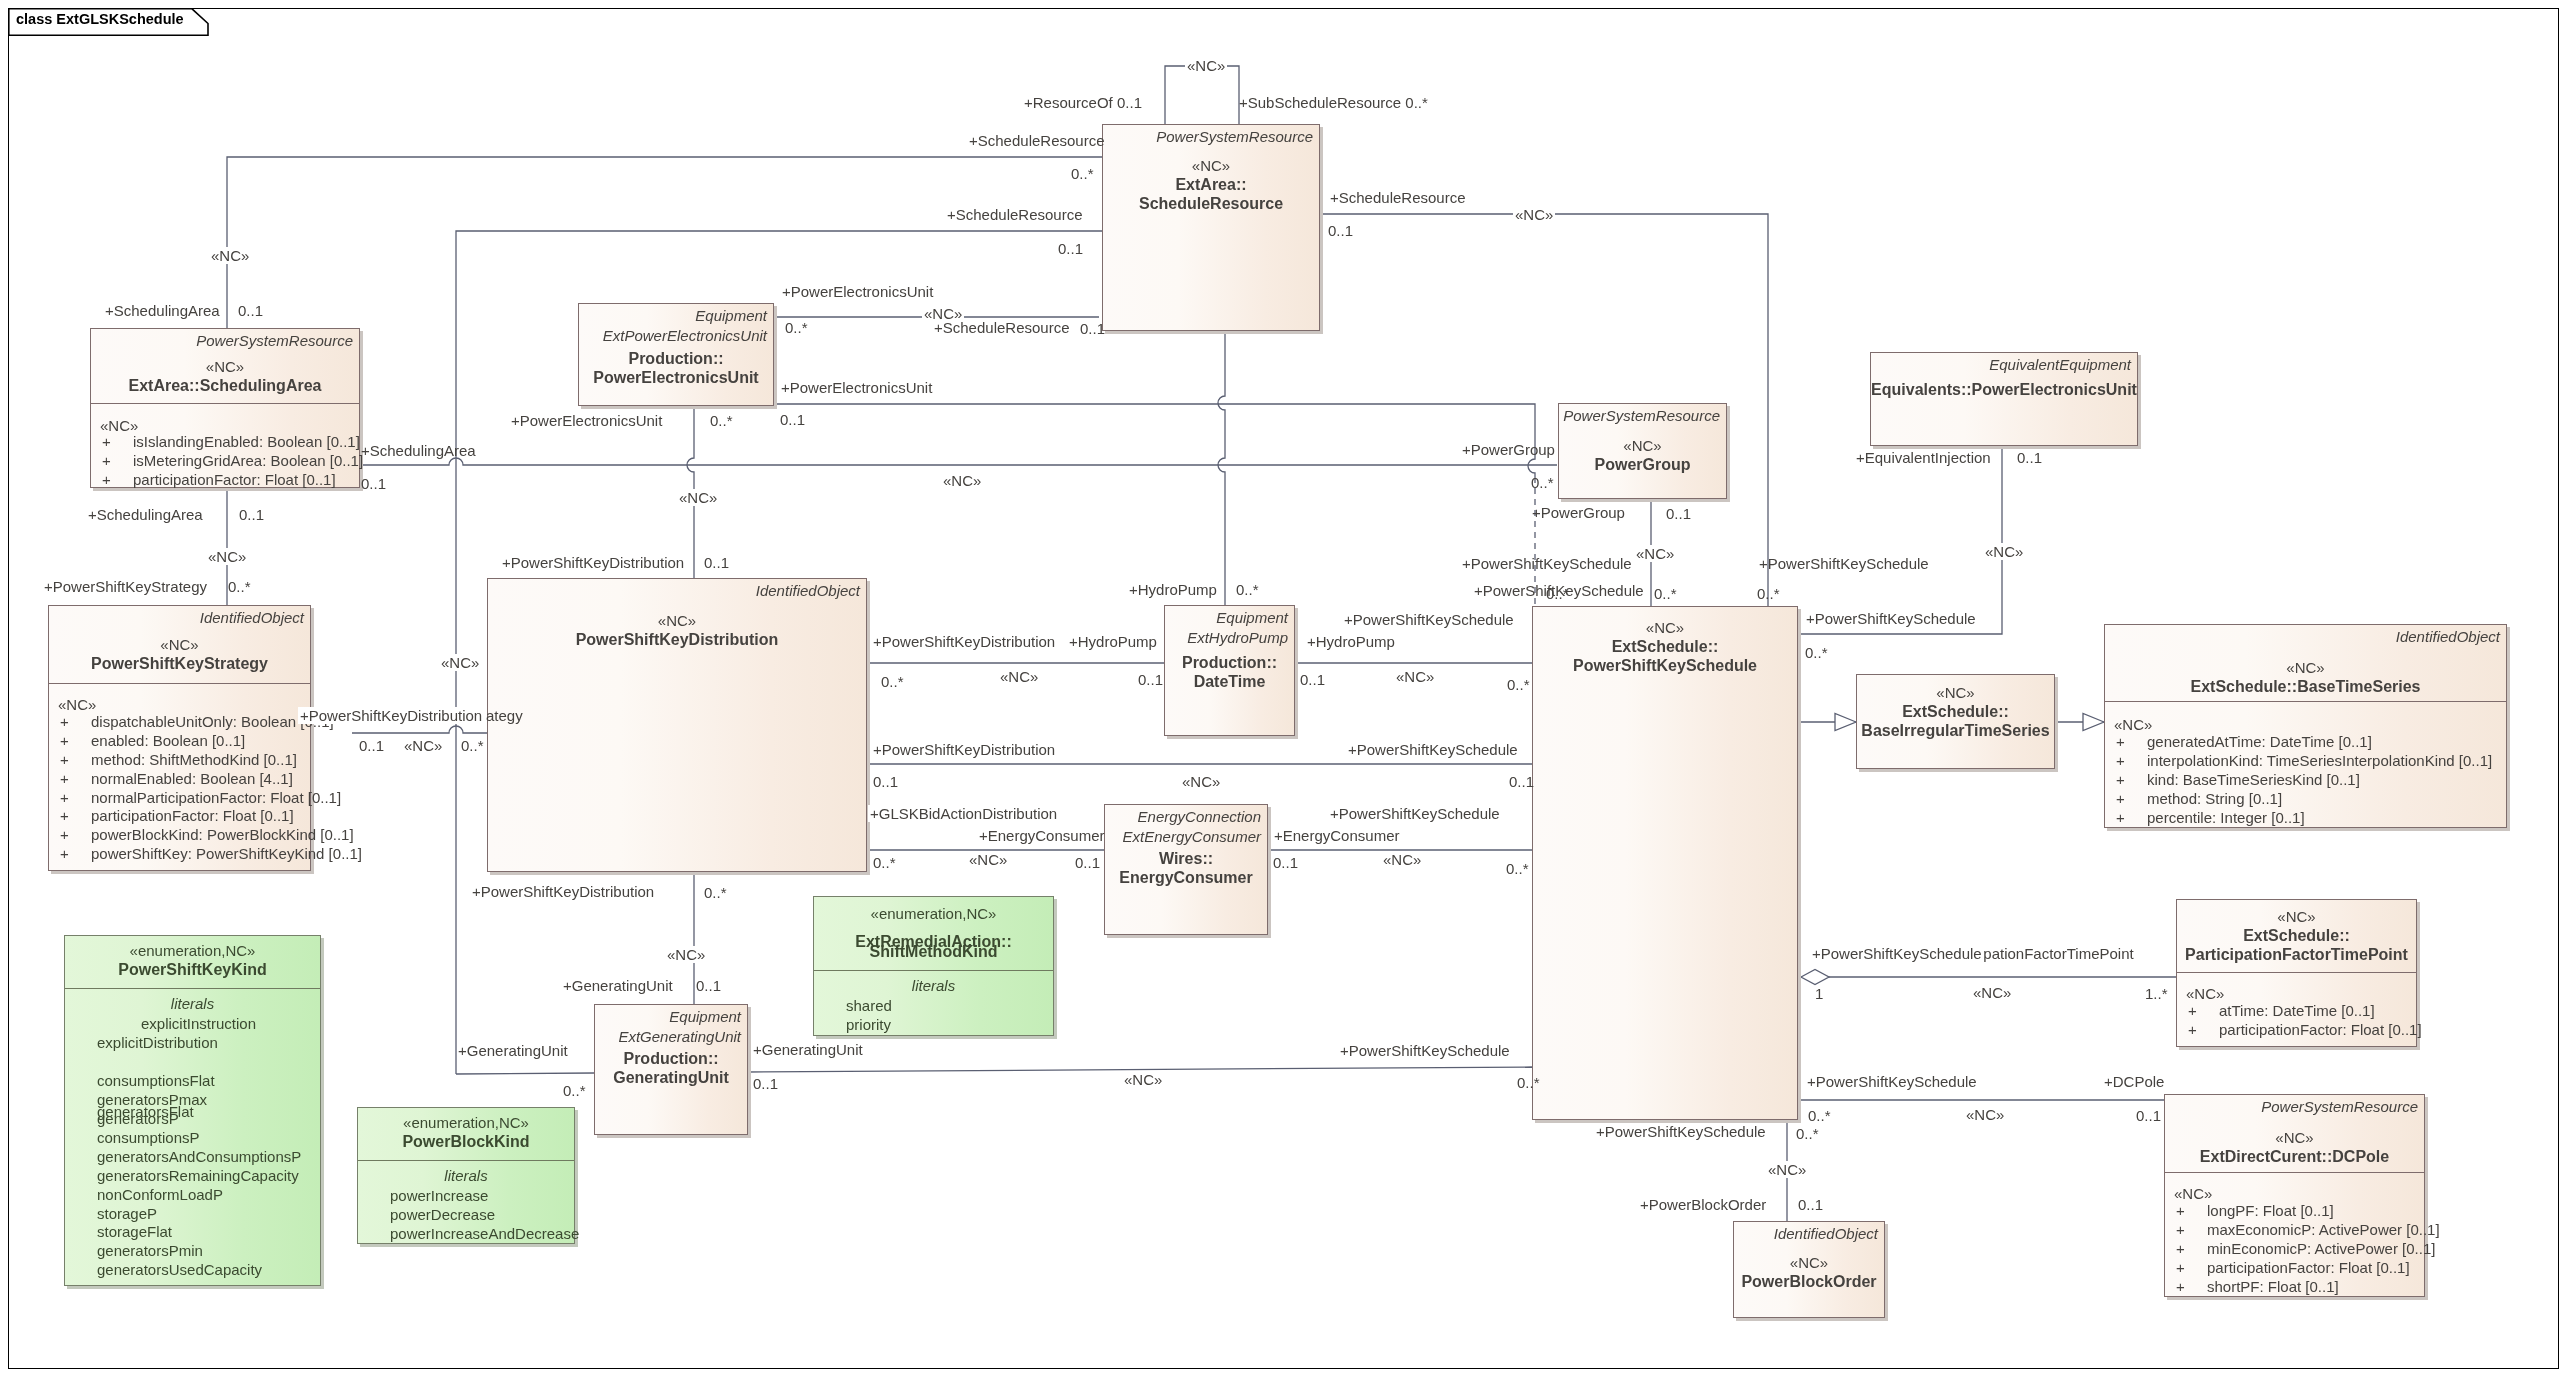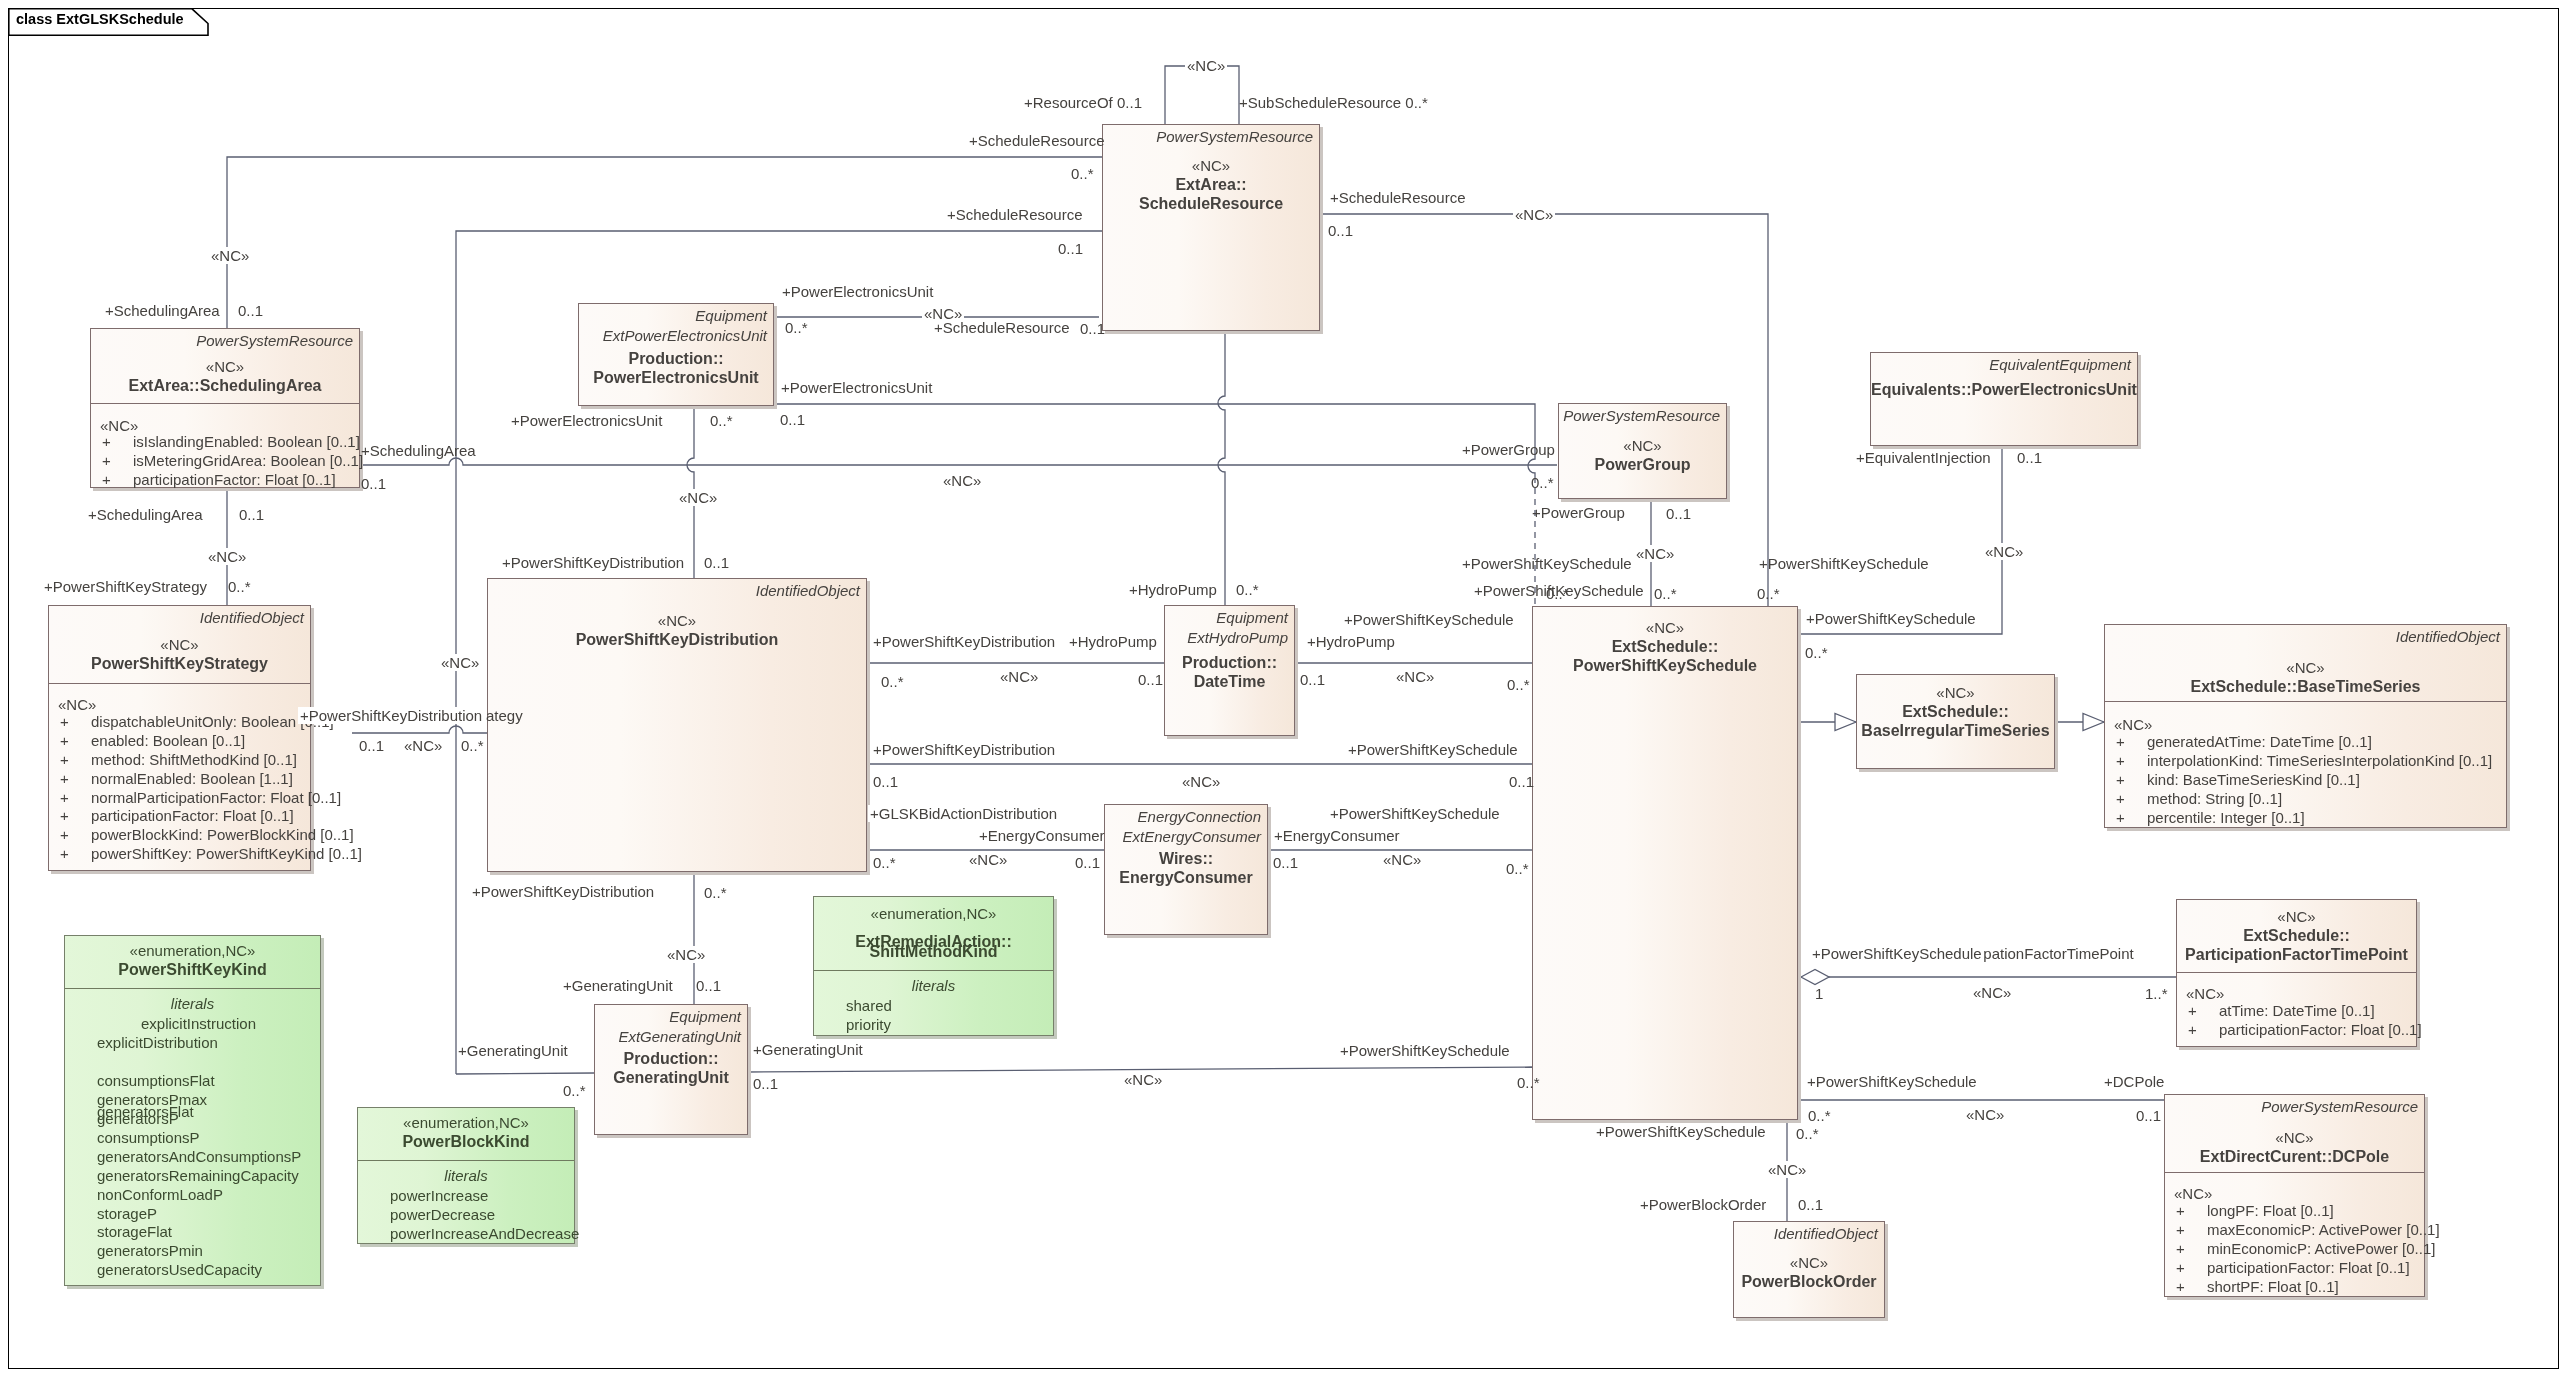--- a/index.html
+++ b/index.html
@@ -144,21 +144,21 @@
           <div class="attrrow" style="top: 46.65px;">
             <span class="plus">+</span>
             <span class="nm">enabled: Boolean [0..1]</span>
           </div>
           <div class="attrrow" style="top: 65.6px;">
             <span class="plus">+</span>
             <span class="nm">method: ShiftMethodKind [0..1]</span>
           </div>
           <div class="attrrow" style="top: 84.55px;">
             <span class="plus">+</span>
-            <span class="nm">normalEnabled: Boolean [1..1]</span>
+            <span class="nm">normalEnabled: Boolean [4..1]</span>
           </div>
           <div class="attrrow" style="top: 103.5px;">
             <span class="plus">+</span>
             <span class="nm">normalParticipationFactor: Float [0..1]</span>
           </div>
           <div class="attrrow" style="top: 122.45px;">
             <span class="plus">+</span>
             <span class="nm">participationFactor: Float [0..1]</span>
           </div>
           <div class="attrrow" style="top: 141.4px;">

